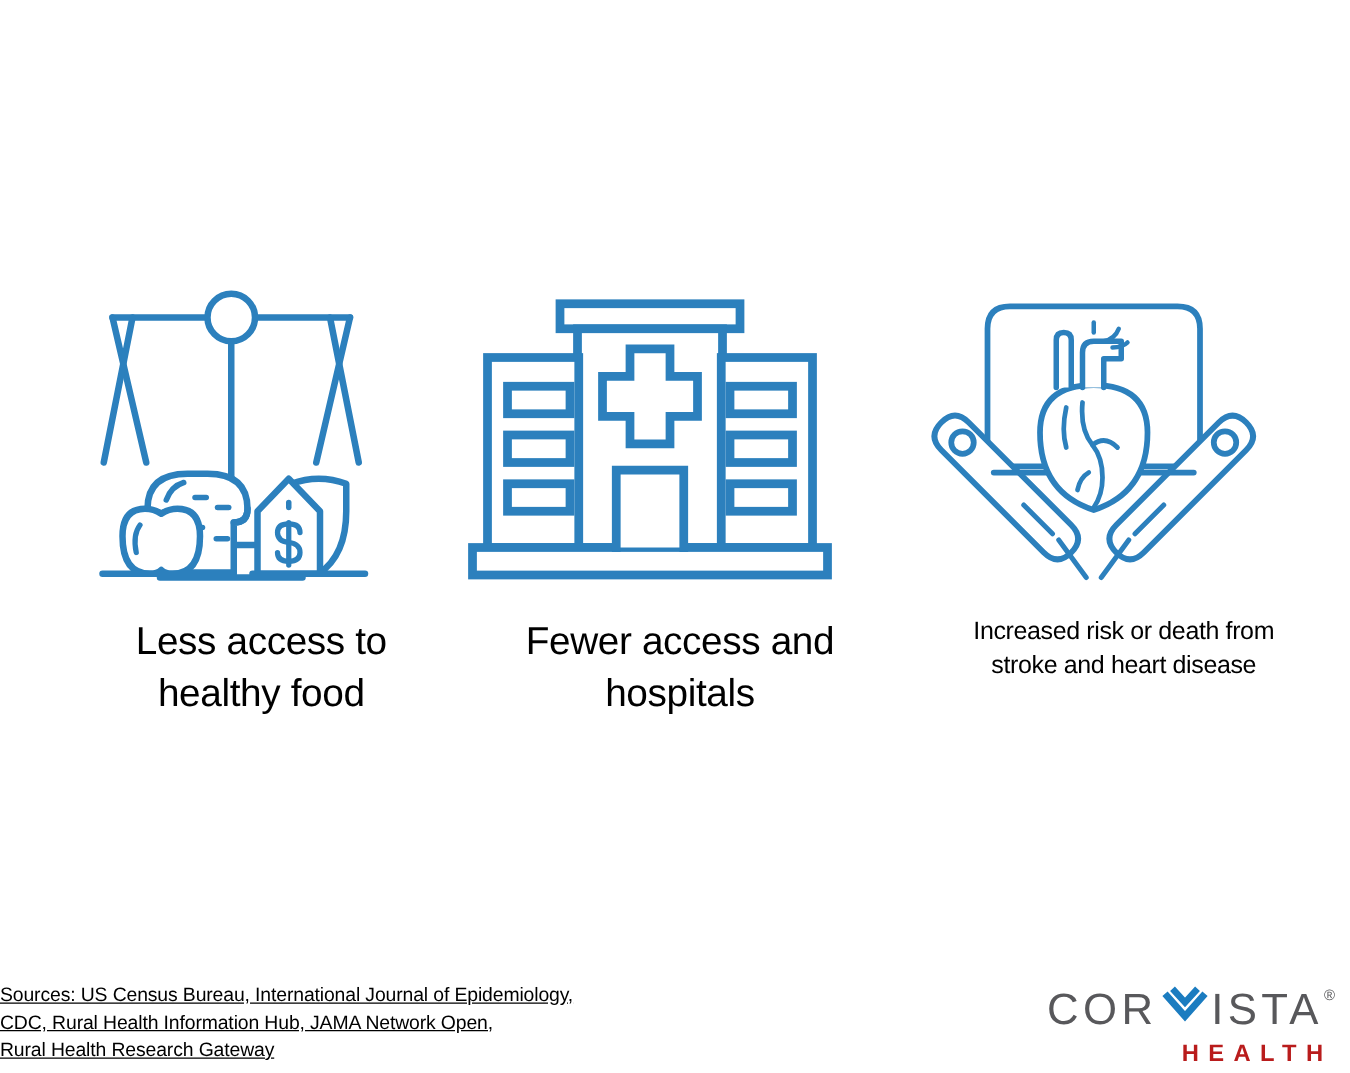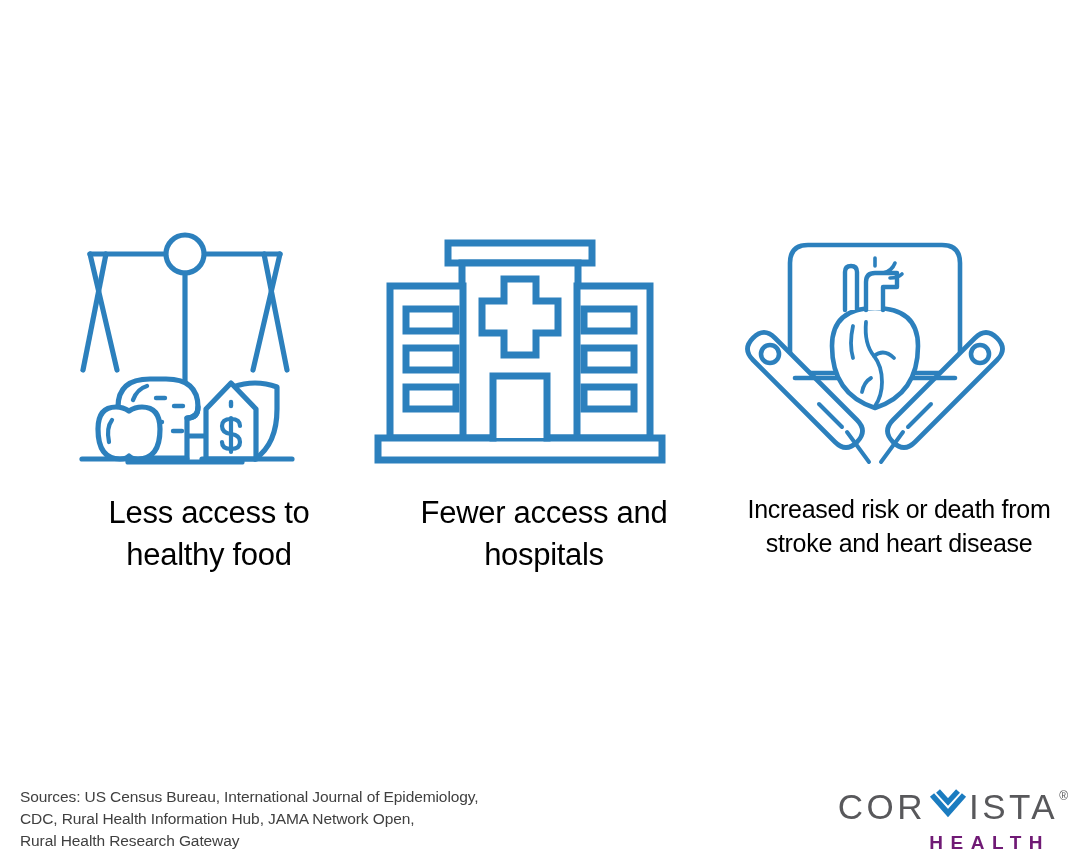--- a/index.html
+++ b/index.html
@@ -49,32 +49,33 @@
     margin-top: 22px;
     text-align: center;
     font-size: 31px;
     line-height: 1.36;
     color: #000000;
     font-weight: 400;
     letter-spacing: -0.3px;
     white-space: pre-line;
     margin-left: 48px;
   }
-  .panel-heart .panel-caption { font-size: 25px; }
+  .panel-heart .panel-caption { font-size: 20px; }
 
   
   .sources {
     position: absolute;
-    left: 20px;
+    left: 0;
     top: 786px;
     font-size: 15.5px;
     line-height: 1.42;
-    color: #404040;
+    color: #000000;
     white-space: pre-line;
     letter-spacing: -0.1px;
+    text-decoration: underline;
   }
 
   
   .logo {
     position: absolute;
     right: 12px;
     top: 788px;
     width: 240px;
     display: flex;
     flex-direction: column;
@@ -98,24 +99,24 @@
   .logo-reg {
     font-size: 12px;
     color: #58585b;
     align-self: flex-start;
     margin-top: 2px;
     margin-left: 1px;
   }
   .logo-sub {
     font-size: 19px;
     font-weight: bold;
-    color: #701a75;
+    color: #b91c1c;
     letter-spacing: 7.5px;
     margin-top: 7px;
-    margin-right: 18px;
+    margin-right: 2px;
   }
 </style>
 </head>
 <body>
 
 <div class="panels">
 
   <div class="panel panel-food">
     <div class="icon-wrap">
       <svg width="230" height="240" viewBox="0 0 230 240" fill="none" stroke="#2c80bd" stroke-width="5.2" stroke-linecap="round" stroke-linejoin="round">

